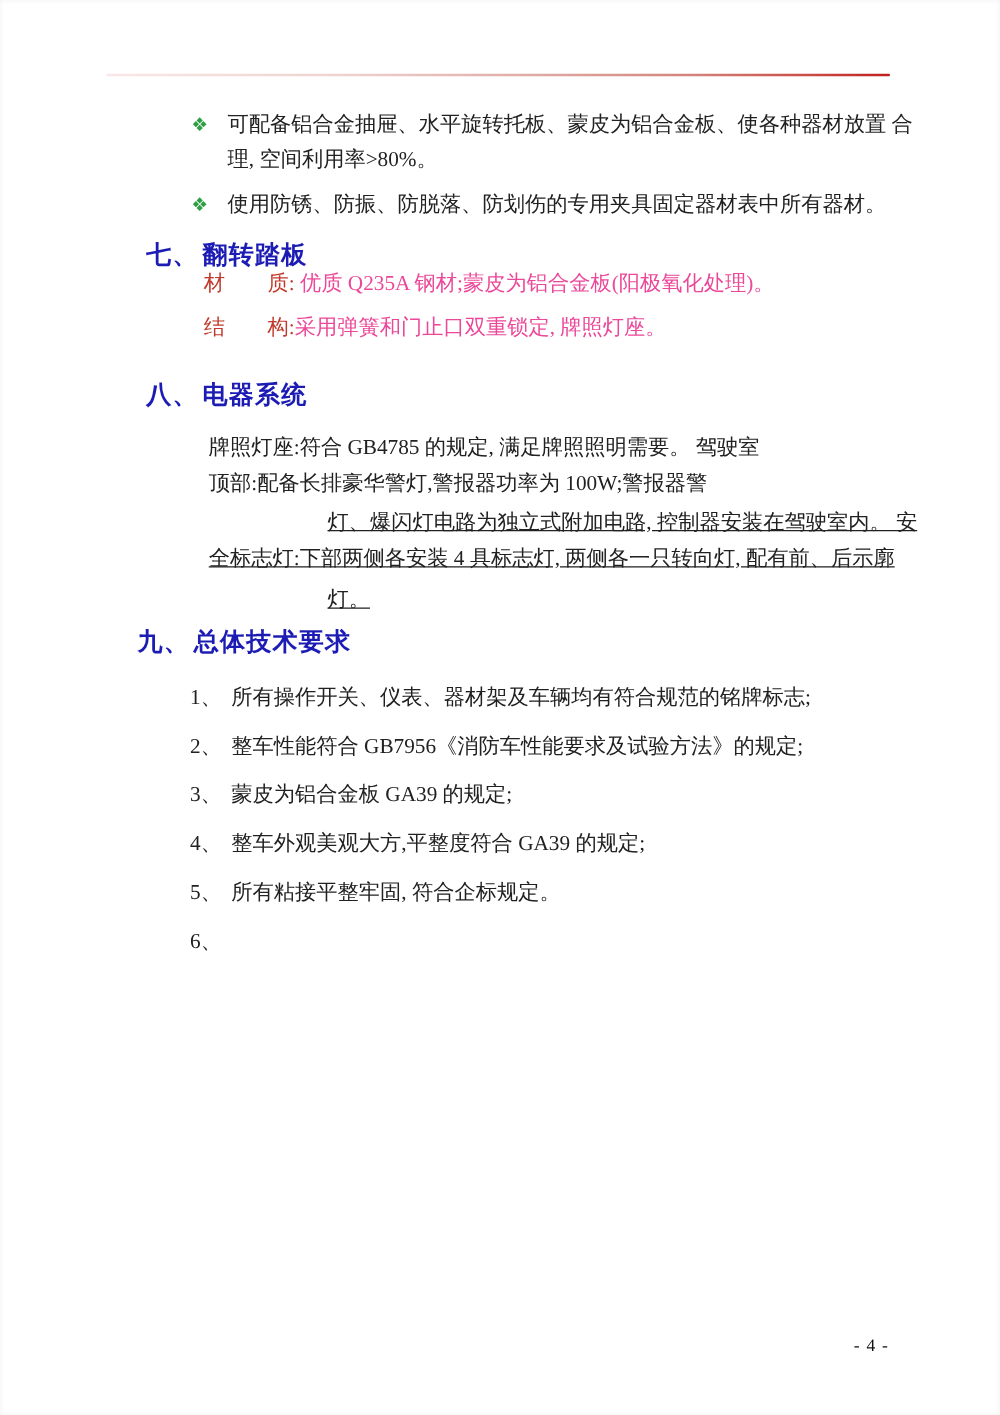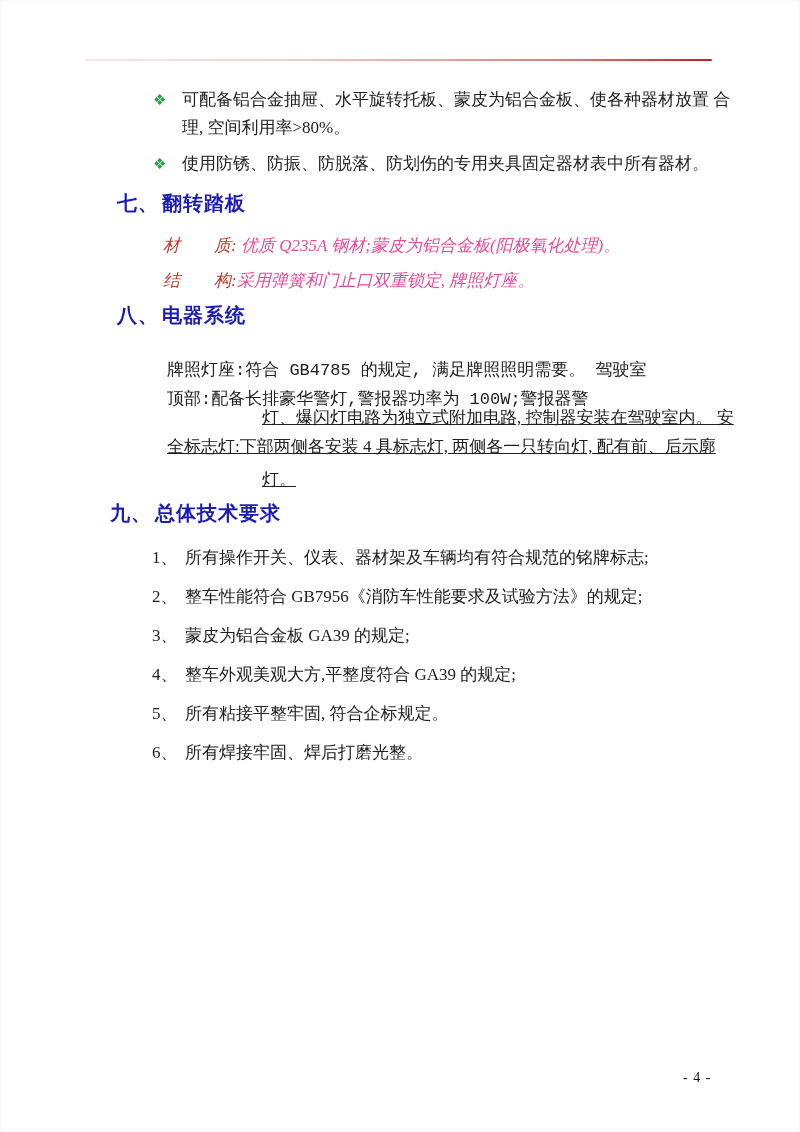--- a/index.html
+++ b/index.html
@@ -35,27 +35,27 @@
   .section-heading {
     position:absolute; display:flex;
     font-family:"Liberation Sans","DejaVu Sans",sans-serif;
     font-weight:bold; font-size:20px; color:#1c1cb4; letter-spacing:1px;
   }
   .section-heading .sec-num { width:45px; flex:0 0 45px; }
   #heading-7 { top:190px; left:117px; }
   #heading-8 { top:302px; left:117px; }
   #heading-9 { top:500px; left:110px; }
   
-  .specs { position:absolute; top:232px; left:163px;font-style:italic; }
+  .specs { position:absolute; top:213px; left:163px; }
   .spec-row { display:flex; font-size:17px; line-height:28px; margin-bottom:7px; white-space:pre; }
   .spec-label { color:#c0392b; white-space:pre; }
   .spec-text { color:#ec4899; white-space:pre; }
   
   .para { position:absolute; font-size:17px; line-height:29px; }
-  #para-8-1 { top:356px; left:167px;font-family:Liberation Mono, monospace; }
+  #para-8-1 { top:343px; left:167px; }
   #para-8-1 div { white-space:nowrap; }
   #para-8-2 { top:403px; left:167px;text-decoration:underline; }
   #para-8-2 div { white-space:nowrap; }
   #para-8-2 .indent-line { padding-left:95px; }
   #para-8-2 .last-line { padding-left:95px; margin-top:4px; }
   
   .num-list { position:absolute; top:544px; left:152px; }
   .num-item { display:flex; font-size:17px; line-height:28px; margin-bottom:11px; }
   .num-item .item-num { width:33px; flex:0 0 33px; }
   .num-item .item-text { white-space:nowrap; }
@@ -141,19 +141,18 @@
     <div class="num-item">
       <span class="item-num">4、</span>
       <span class="item-text">整车外观美观大方,平整度符合 GA39 的规定;</span>
     </div>
     <div class="num-item">
       <span class="item-num">5、</span>
       <span class="item-text">所有粘接平整牢固, 符合企标规定。</span>
     </div>
     <div class="num-item">
       <span class="item-num">6、</span>
-      <span class="item-text">所有焊接牢固、焊后打磨光整。</span>
     </div>
   </div>
 
   <div class="page-number">- 4 -</div>
 
 </div>
 
 </body></html>

